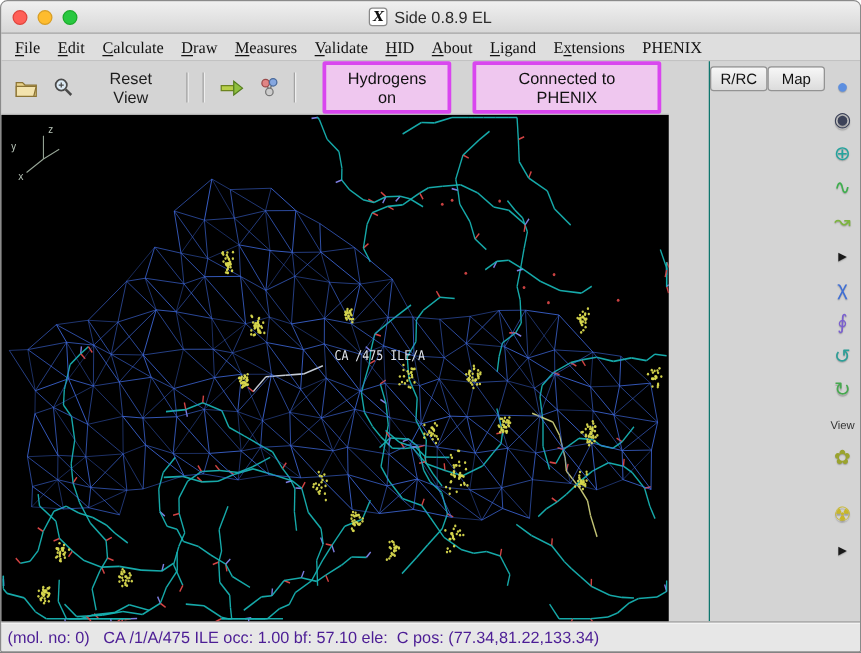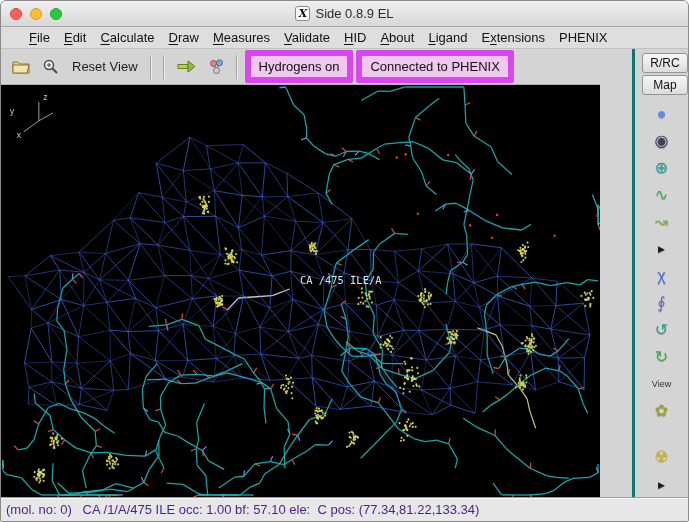--- a/index.html
+++ b/index.html
@@ -18,41 +18,41 @@
   .tl.yellow{ background:#febc2e; border:1px solid #d89e24; }
   .tl.green{ background:#28c840; border:1px solid #1aab29; }
   .titlewrap{ position:absolute; left:0; right:0; display:flex; justify-content:center;
     align-items:center; gap:5px; font-size:13px; color:#2b2b2b; }
   .x11icon{ width:15px; height:15px; background:#ffffff; border:1px solid #888;
     border-radius:3px; display:flex; align-items:center; justify-content:center;
     font-family:"DejaVu Serif", serif; font-weight:bold; font-style:italic;
     font-size:11px; color:#111; line-height:1; }
   
   .menubar{ flex:0 0 22px; background:#dedede; display:flex; align-items:center;
-    padding-left:21px; border-bottom:1px solid #c2c2c2; font-size:13px; }
+    padding-left:4px; border-bottom:1px solid #c2c2c2; font-size:13px;font-family:Liberation Serif, serif; }
   .menu-item{ padding:2px 7px; color:#111; white-space:nowrap; }
   .menu-item u{ text-underline-offset:2px; }
   
   .content{ flex:1; display:flex; min-height:0;gap:32px; }
   .main{ flex:1; display:flex; flex-direction:column; min-width:0; }
   
   .toolbar{ flex:0 0 36px; display:flex; align-items:center; gap:3px;
     padding:0 6px; background:#d4d4d4; border-bottom:1px solid #b2b2b2; }
   button{ font-family:inherit; }
   .tbtn{ display:flex; align-items:center; gap:5px; font-size:13px; color:#1d1d1d;
     padding:3px 5px; border:none; background:transparent; border-radius:3px; }
   .sep{ width:0; height:24px; border-left:1px solid #a3a3a3; border-right:1px solid #eeeeee; margin:0 4px; }
-  .pinkbtn{ border:6px solid #d946ef; padding:3px 8px; font-size:13px; color:#111;
-    margin-left:0; border-radius:2px; }
+  .pinkbtn{ border:3px solid #d946ef; padding:3px 8px; font-size:13px; color:#111;
+    margin-left:14px; border-radius:2px; }
   
   .canvas{ flex:1; background:#000; position:relative; min-height:0; }
   .canvas svg{ display:block; width:100%; height:100%; }
   
-  .rightcol{ flex:0 0 56px; background:#d4d4d4; border-left:3px solid #0f766e;
-    display:flex; flex-direction:column; align-items:flex-end; padding-top:3px; }
+  .rightcol{ flex:0 0 56px; background:#d4d4d4; border-left:1px solid #0f766e;
+    display:flex; flex-direction:row; align-items:flex-start; padding-top:3px; }
   .smallbtn{ width:46px; height:20px; font-size:12px; margin:1px 0; color:#111;
     background:linear-gradient(#f7f7f7,#dcdcdc); border:1px solid #939393;
     border-radius:3px; padding:0; line-height:1; }
   .toolstrip{ flex:1; display:flex; flex-direction:column; align-items:center;
     gap:3px; padding-top:6px; width:100%; overflow:hidden; }
   .tool{ width:28px; height:24px; display:flex; align-items:center; justify-content:center;
     font-size:16px; line-height:1; text-shadow:0 1px 1px rgba(0,0,0,0.25); }
   .tool.textglyph{ font-size:9px; text-shadow:none; }
   .tool-spacer{ height:16px; flex:0 0 16px; }
   

